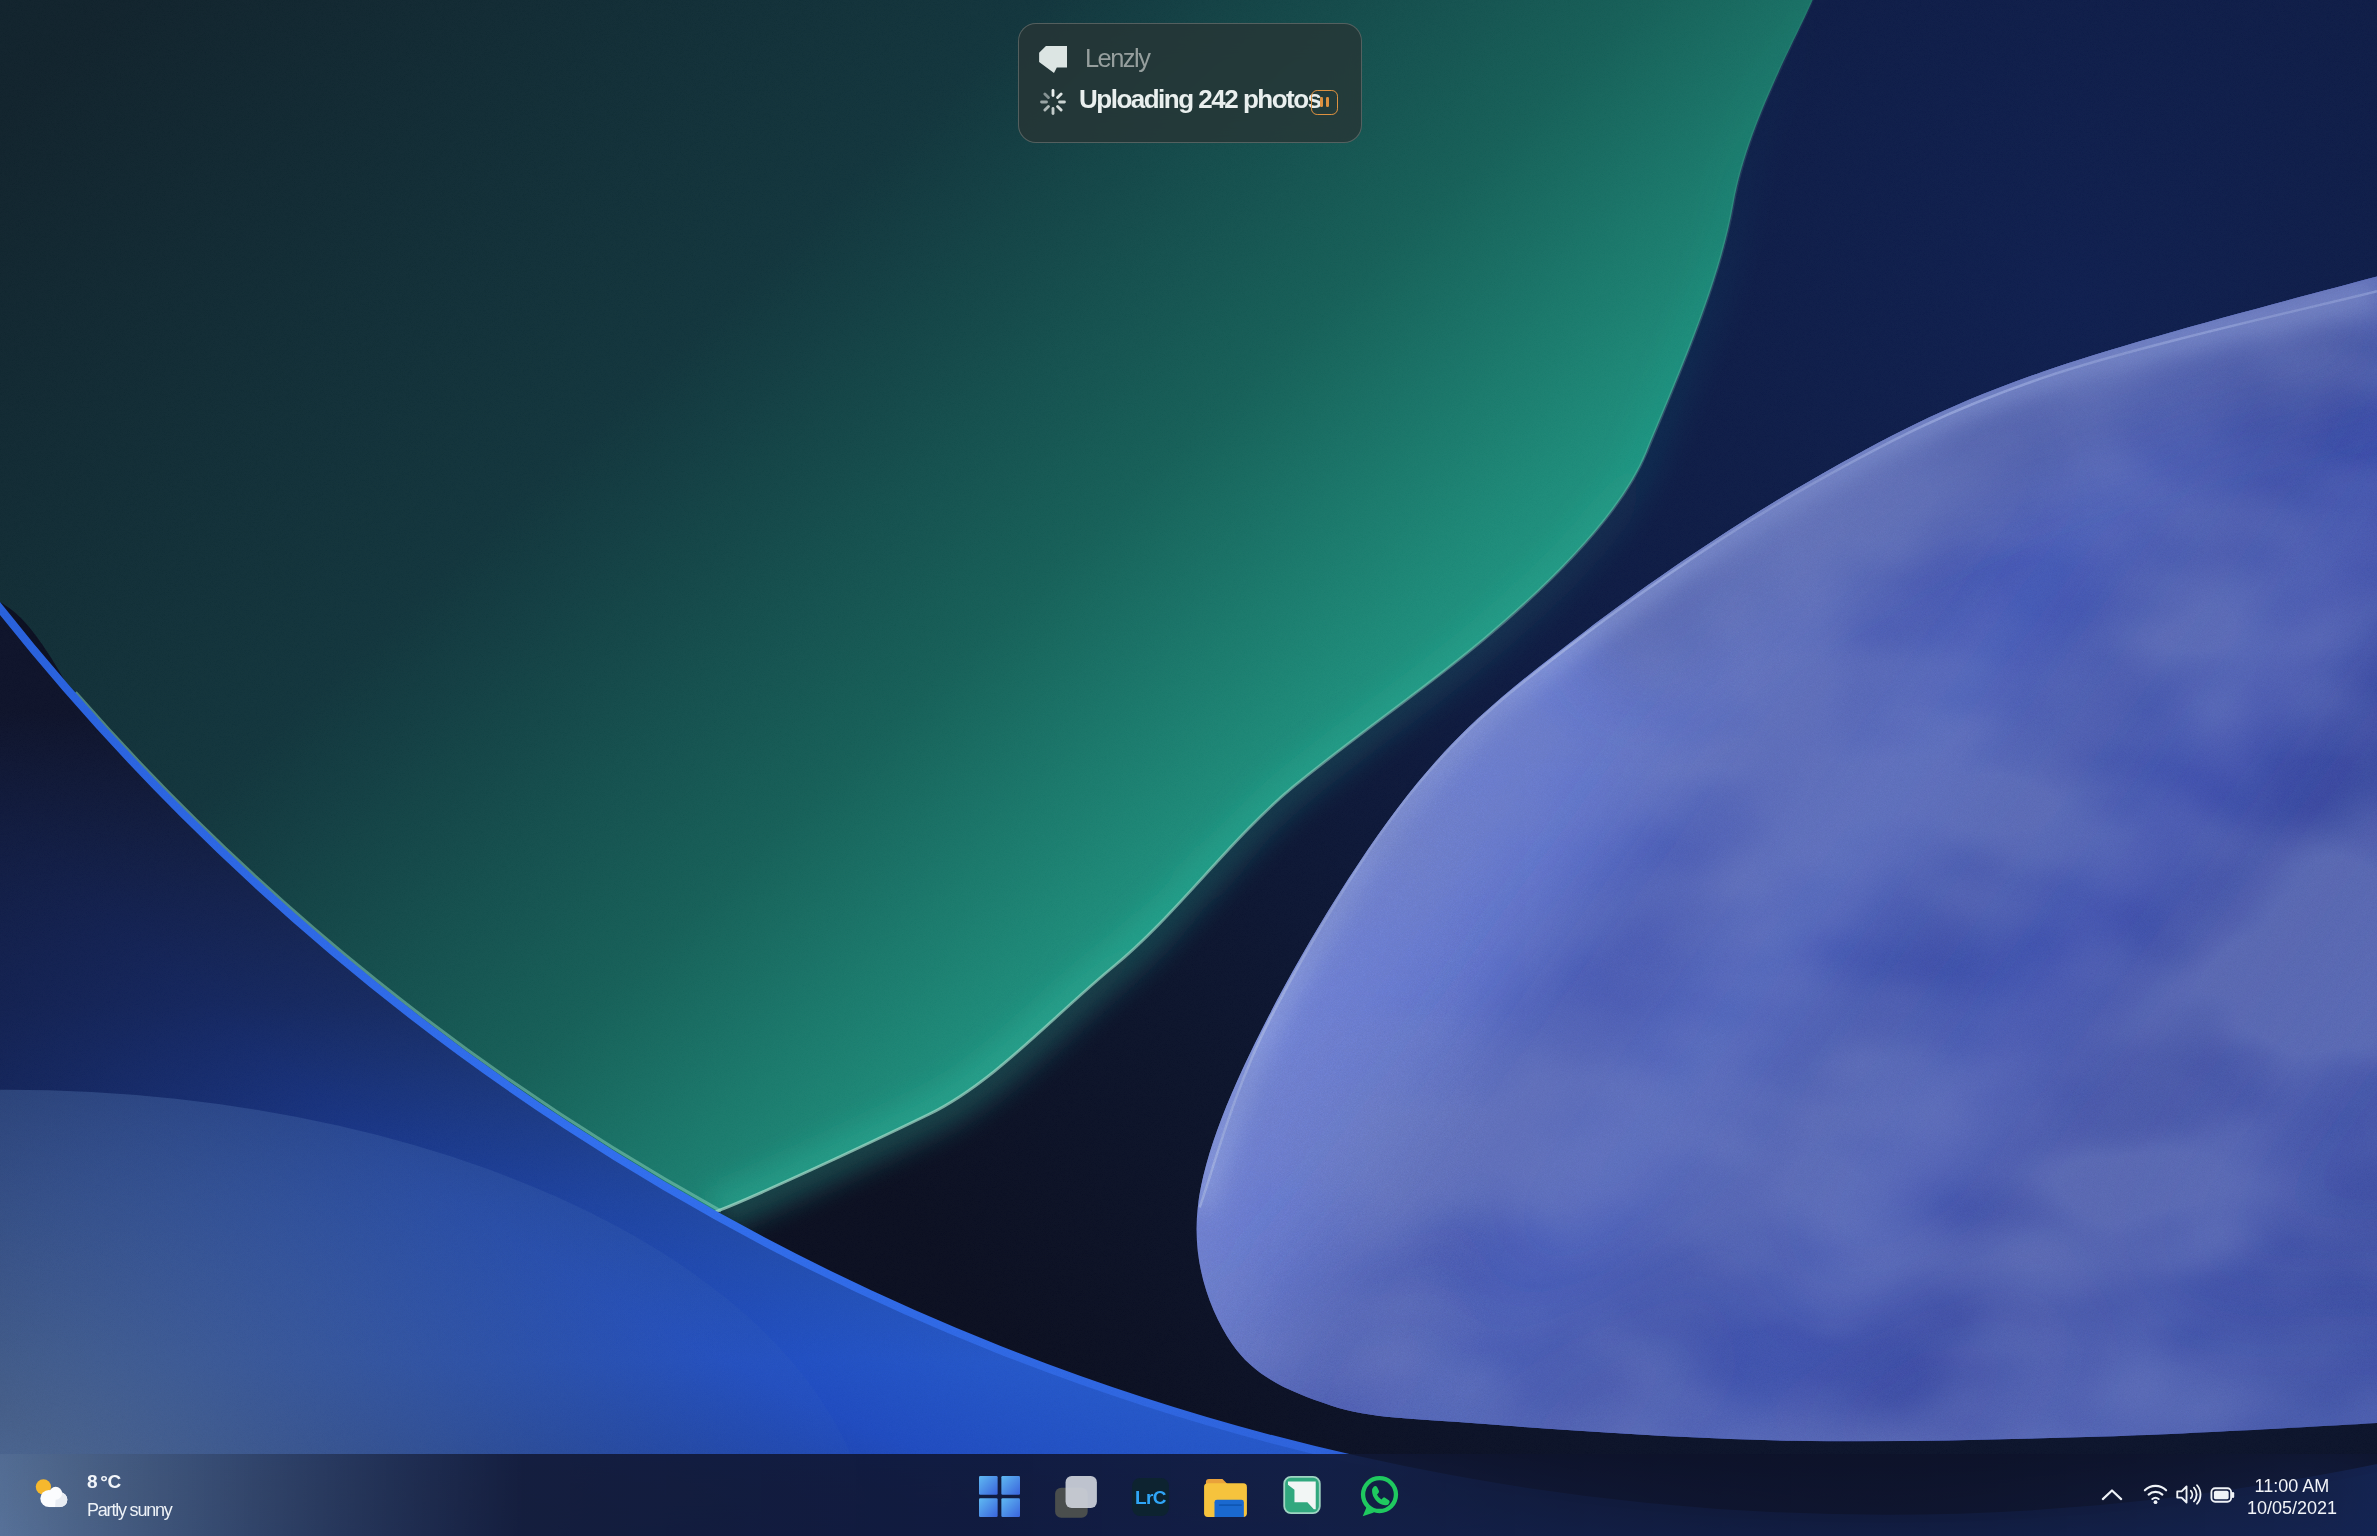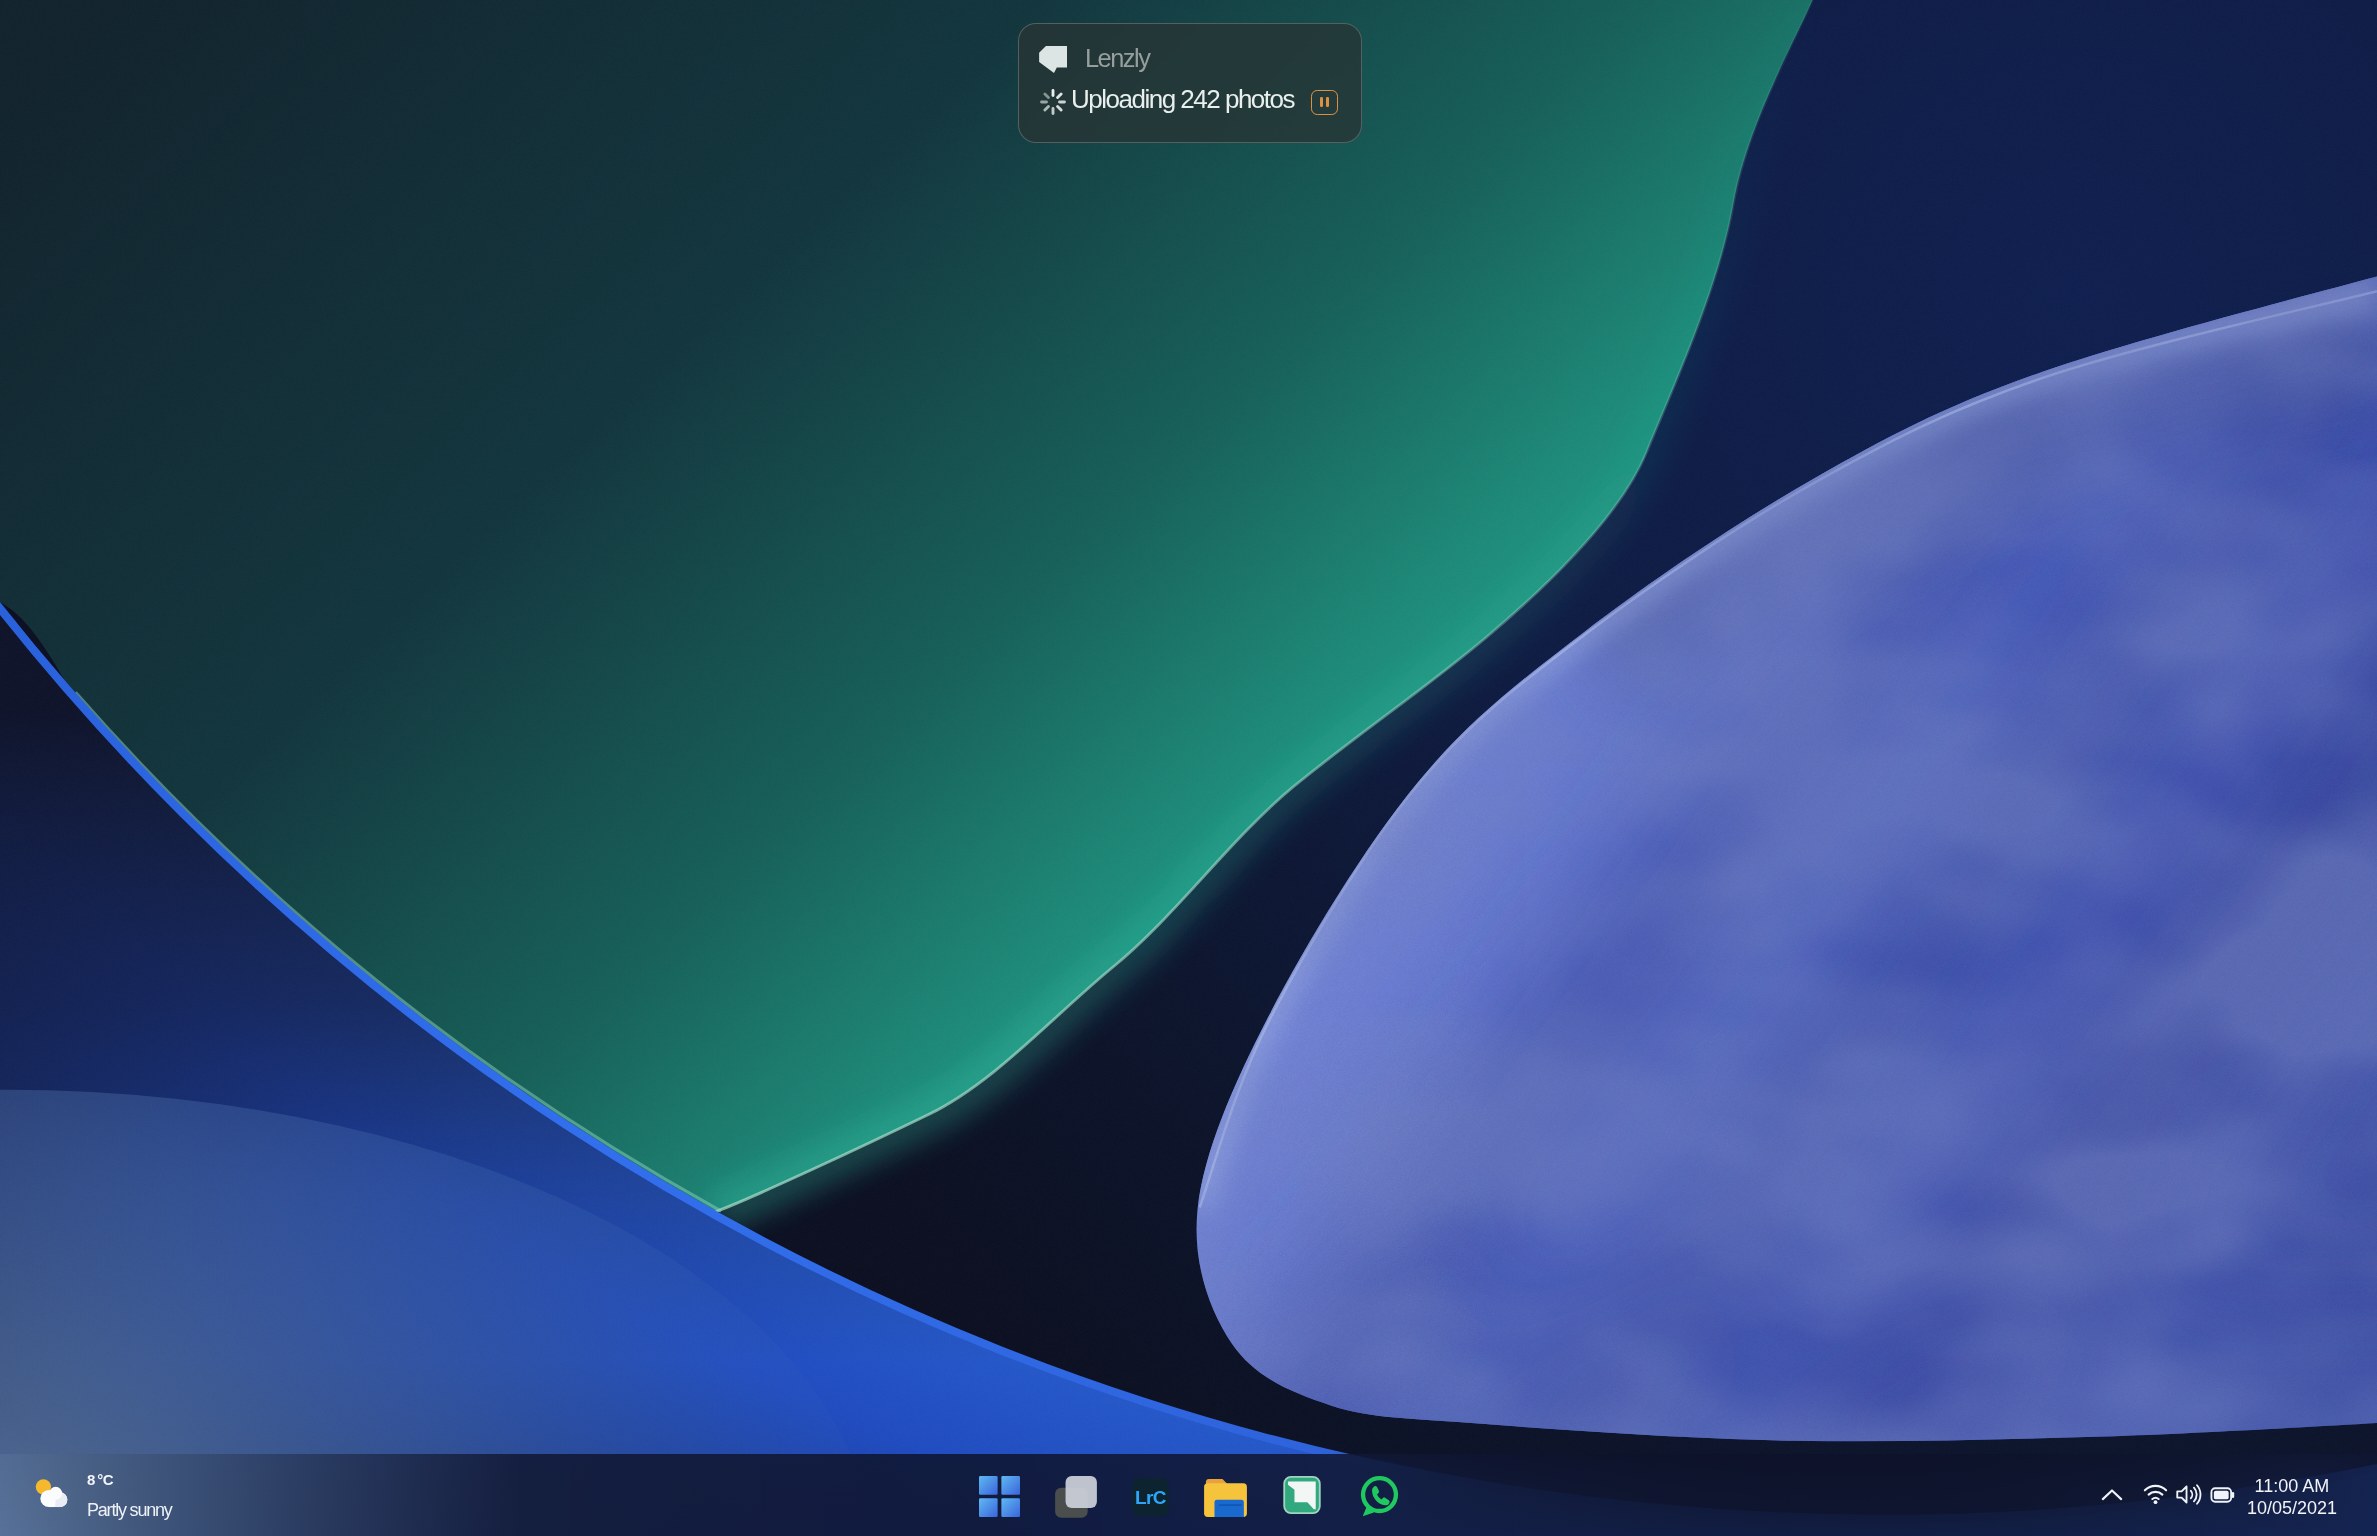--- a/index.html
+++ b/index.html
@@ -151,38 +151,38 @@
       <line x1="0" y1="-18.5" x2="0" y2="-10.5" opacity="1"></line>
       <line x1="13.1" y1="-13.1" x2="7.4" y2="-7.4" opacity="0.95"></line>
       <line x1="18.5" y1="0" x2="10.5" y2="0" opacity="0.85"></line>
       <line x1="13.1" y1="13.1" x2="7.4" y2="7.4" opacity="0.9"></line>
       <line x1="0" y1="18.5" x2="0" y2="10.5" opacity="0.8"></line>
       <line x1="-13.1" y1="13.1" x2="-7.4" y2="7.4" opacity="0.7"></line>
       <line x1="-18.5" y1="0" x2="-10.5" y2="0" opacity="0.6"></line>
       <line x1="-13.1" y1="-13.1" x2="-7.4" y2="-7.4" opacity="0.5"></line>
     </g>
   </svg>
-  <div class="abs" style="left:52px;top:62px;font-size:26px;line-height:26px;letter-spacing:-1.5px;color:#e9efee;">Uploading 242 photos</div>
+  <div class="abs" style="left:60px;top:62px;font-size:26px;line-height:26px;letter-spacing:-1.5px;color:#e9efee;font-weight:bold;">Uploading 242 photos</div>
   <div class="abs" style="left:292px;top:66px;width:27px;height:25px;border-radius:6.2px;border:1.9px solid #dd9140;">
     <div class="abs" style="left:8px;top:5.6px;width:2.5px;height:10px;background:#dd9140;border-radius:1.2px;"></div>
     <div class="abs" style="left:14.2px;top:5.6px;width:2.5px;height:10px;background:#dd9140;border-radius:1.2px;"></div>
   </div>
 </div>
 
 <div class="abs" id="taskbar" style="left:0;top:1454px;width:2377px;height:83px;background:linear-gradient(90deg, rgba(96,126,166,0.30) 0%, rgba(44,64,100,0.45) 8%, rgba(13,18,42,0.78) 22%, rgba(12,16,38,0.80) 42%, rgba(13,18,42,0.72) 100%);backdrop-filter:blur(43px) saturate(0.75);">
 
   <svg class="abs" style="left:33px;top:25.4px;" width="38" height="28.5" viewBox="0 0 62 46">
     <circle cx="17" cy="12.5" r="12.5" fill="#f6b82d"></circle>
     <circle cx="26" cy="31.5" r="14" fill="#fbfcfe"></circle>
     <circle cx="44" cy="33.5" r="12" fill="#fbfcfe"></circle>
     <rect x="26" y="31.5" width="18" height="14" fill="#fbfcfe"></rect>
     <path d="M 44 21.5 a 12 12 0 0 1 12 12 a 12 12 0 0 1 -12 12 l -8 0 l 2 -24 Z" fill="#e9edf3"></path>
     <circle cx="37" cy="23" r="10.5" fill="#fbfcfe"></circle>
   </svg>
-  <div class="abs" style="left:87px;top:16.7px;font-size:15px;font-weight:bold;letter-spacing:-0.5px;color:#f3f6fa;">8 °C</div>
+  <div class="abs" style="left:87px;top:16.7px;font-size:19px;font-weight:bold;letter-spacing:-0.5px;color:#f3f6fa;">8 °C</div>
   <div class="abs" style="left:87px;top:46px;font-size:18px;letter-spacing:-1.2px;color:#eef2f7;">Partly sunny</div>
 
   <svg class="abs" style="left:979px;top:21.7px;" width="41" height="41" viewBox="0 0 66 66">
     <defs>
       <linearGradient id="wg" x1="0" y1="0" x2="1" y2="1">
         <stop offset="0" stop-color="#5fb9f2"></stop>
           <stop offset="1" stop-color="#3a64dc"></stop>
       </linearGradient>
     </defs>
     <rect x="0" y="0" width="30" height="30" rx="2" fill="url(#wg)"></rect>

